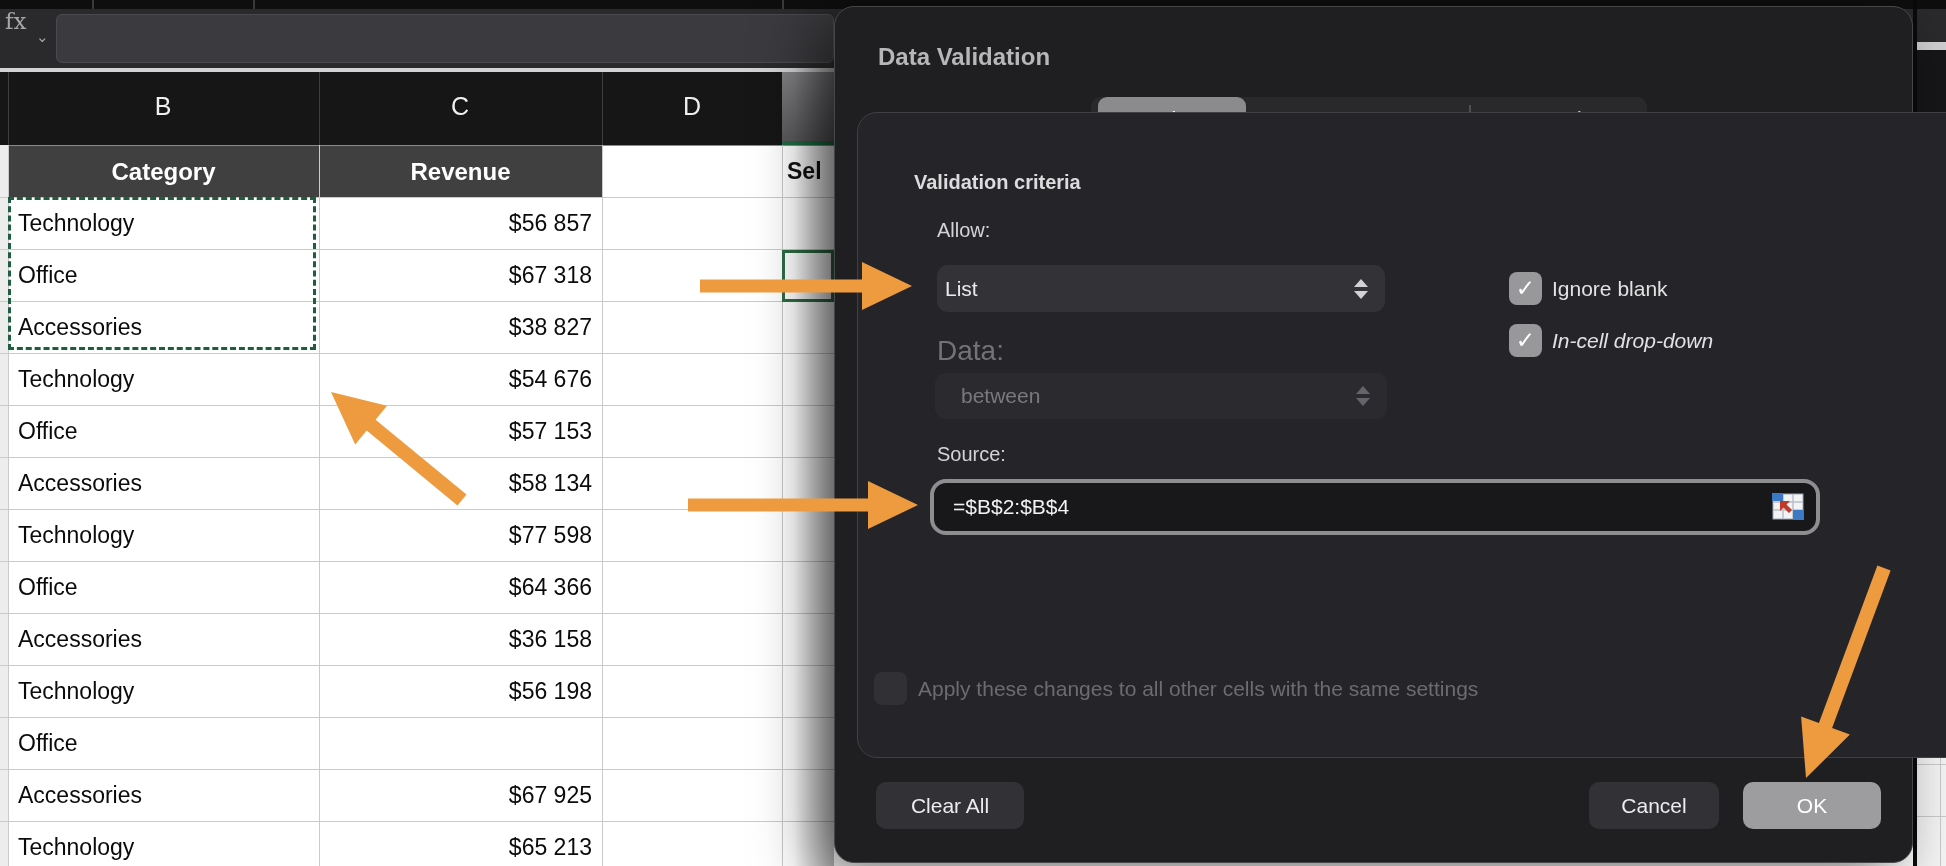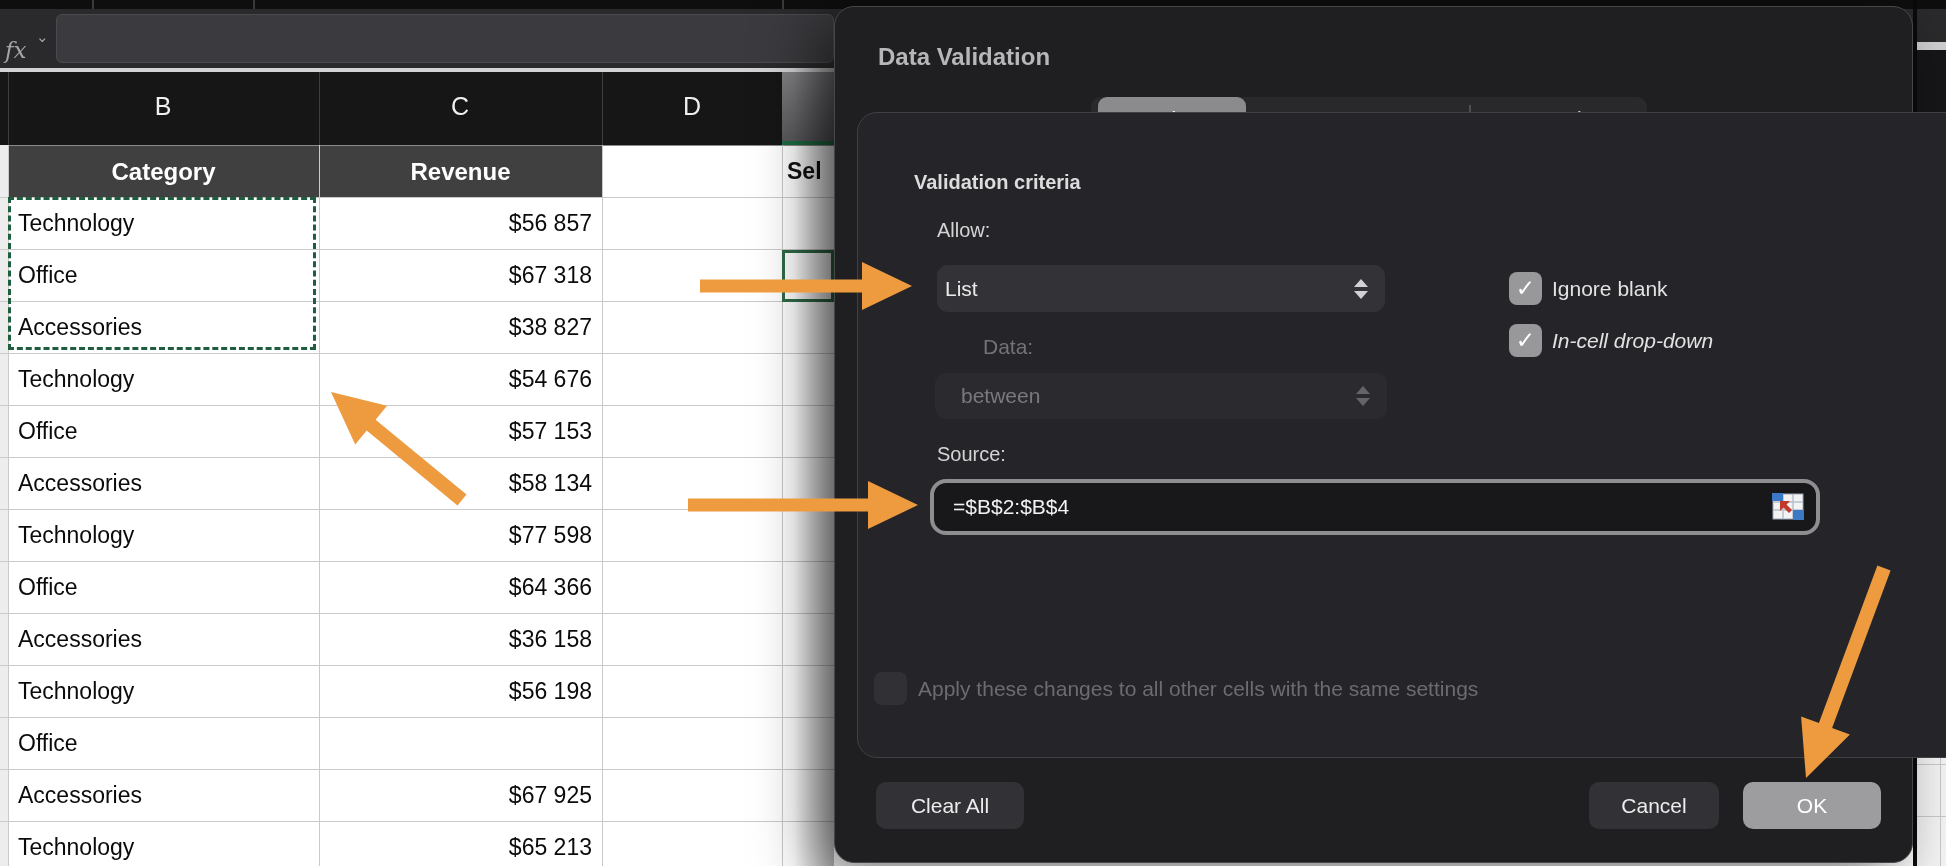--- a/index.html
+++ b/index.html
@@ -3,21 +3,21 @@
 <meta charset="utf-8">
 <style>
   html,body{margin:0;padding:0;background:#000;}
   .screen{position:relative;width:1946px;height:866px;overflow:hidden;
           font-family:"Liberation Sans","DejaVu Sans",sans-serif;background:#ffffff;}
   .abs{position:absolute;}
   
   .topstrip{left:0;top:0;width:1946px;height:9px;background:#0e0e0f;}
   .topdiv{top:0;width:2px;height:9px;background:#3a3a3c;}
   .fbar{left:0;top:9px;width:1946px;height:59px;background:#2a2a2c;}
-  .fx{left:5px;top:37px;color:#a6a6a8;font-family:"DejaVu Serif",serif;font-style:italic;font-size:23px;}
+  .fx{left:5px;top:8px;color:#a6a6a8;font-family:"DejaVu Serif",serif;font-size:23px;}
   .fx-chev{left:36px;top:28px;color:#a6a6a8;font-size:15px;}
   .fbox{left:56px;top:14px;width:778px;height:49px;background:#3b3b3f;border:1px solid #4a4a4e;border-radius:6px;color:#e8e8e8;font-size:20px;line-height:47px;padding:0 10px;box-sizing:border-box;}
   .hdrline{left:0;top:68px;width:834px;height:4px;background:#d2d2d4;}
   
   .colhdr{left:0;top:72px;width:834px;height:73px;background:#161617;border-bottom:1px solid #8a8a8a;}
   .colletter{top:92px;color:#efefef;font-size:25px;font-weight:500;transform:translateX(-50%);}
   .colsep{top:72px;width:1px;height:73px;background:#3e3e40;}
   .ehdr{left:782px;top:72px;width:52px;height:69px;background:linear-gradient(#828285,#59595c);}
   .egreen{left:782px;top:141px;width:52px;height:4px;background:#1f6b43;}
   
@@ -41,21 +41,21 @@
   
   .dialog{left:834px;top:6px;width:1079px;height:857px;background:#1f1f22;border:1px solid #47474a;border-radius:20px;box-sizing:border-box;box-shadow:-18px 14px 60px rgba(0,0,0,0.55);}
   .dlg-title{left:43px;top:36px;font-size:24px;font-weight:bold;color:#b7b7b9;}
   .panel{left:22px;top:105px;width:1182px;height:646px;background:#252529;border:1px solid #414144;border-radius:20px;box-sizing:border-box;}
   .tabbar{left:256px;top:90px;width:556px;height:43px;background:#29292c;border-radius:10px;}
   .tab-sel{left:7px;top:0;width:148px;height:43px;background:#8b8b8e;border-radius:9px;color:#ffffff;font-size:21px;font-weight:500;text-align:center;line-height:43px;}
   .tab-plain{top:0;height:43px;color:#d8d8d9;font-size:21px;line-height:43px;text-align:center;}
   .tabdiv{left:378px;top:8px;width:2px;height:27px;background:#505054;}
   .sec-title{font-size:20px;font-weight:bold;color:#dcdcdd;}
   .lbl{font-size:20px;color:#d4d4d5;}
-  .lbl-dis{font-size:21px;color:#737377;margin-left:46px;}
+  .lbl-dis{font-size:28px;color:#737377;}
   .dropdown{width:448px;height:47px;background:#333337;border-radius:11px;color:#eaeaeb;font-size:21px;line-height:47px;padding-left:8px;box-sizing:border-box;}
   .dropdown-dis{width:452px;height:46px;background:#2b2b2f;border-radius:11px;color:#7a7a7e;font-size:21px;line-height:46px;padding-left:26px;box-sizing:border-box;}
   .chev{position:absolute;right:17px;top:50%;transform:translateY(-50%);width:14px;height:22px;}
   .chev b,.chev i{position:absolute;left:0;width:0;height:0;border-left:7px solid transparent;border-right:7px solid transparent;}
   .chev b{top:1px;border-bottom:8px solid #d2d2d4;}
   .chev i{bottom:1px;border-top:8px solid #d2d2d4;}
   .chev.dim b{border-bottom-color:#64646a;}
   .chev.dim i{border-top-color:#64646a;}
   .cb{width:33px;height:33px;border-radius:8px;background:#313135;color:#ffffff;font-size:23px;font-weight:bold;text-align:center;line-height:33px;}
   .cb.on{background:#98989b;}

